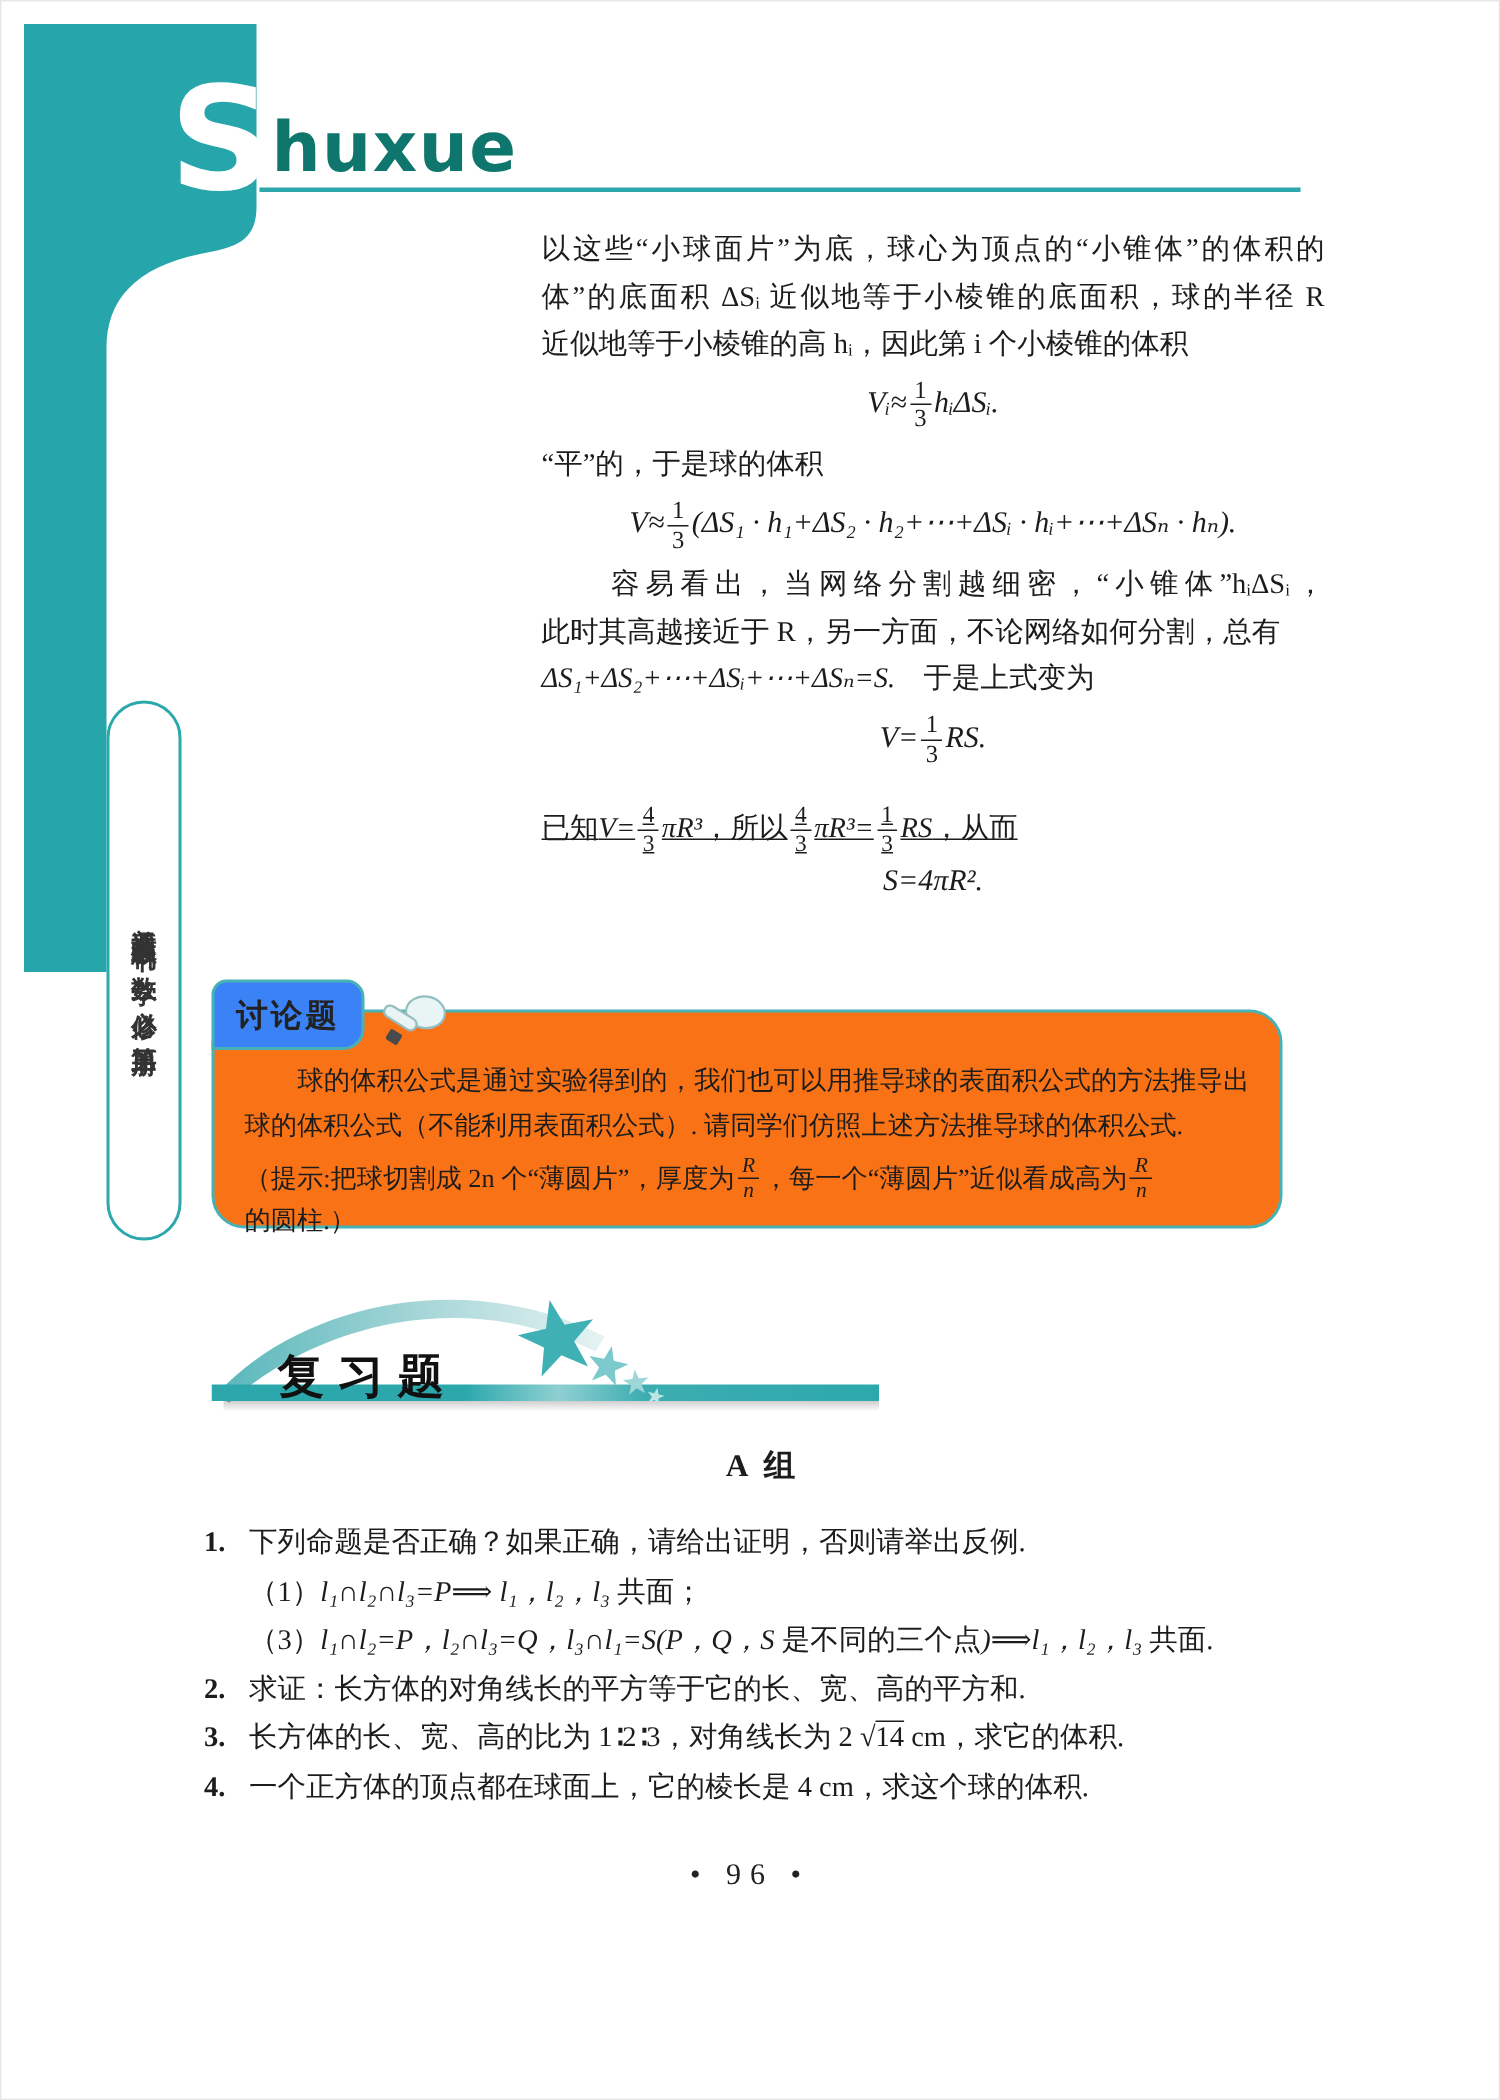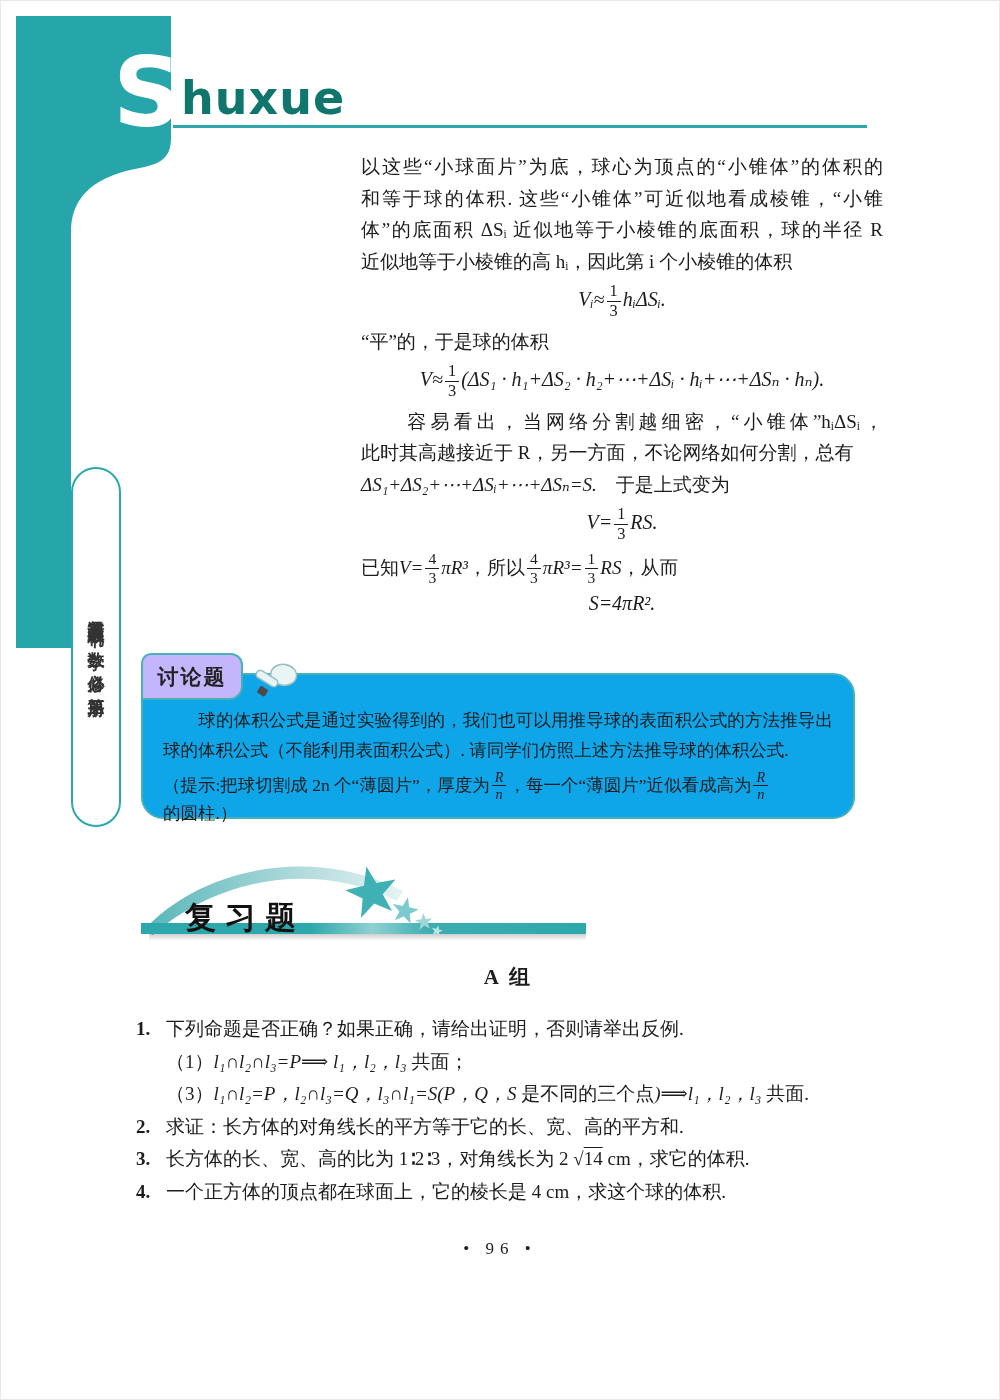--- a/index.html
+++ b/index.html
@@ -20,27 +20,27 @@
   
   .main-col{position:absolute;left:360px;top:150px;width:522px;font-size:19px;line-height:31.5px;}
   .tline{text-align:justify;}
   .tline.just{text-align-last:justify;}
   .mi{font-style:italic;}
   .formula{text-align:center;font-size:20px;line-height:1.1;margin:5px 0;}
   .fr{display:inline-flex;flex-direction:column;align-items:center;vertical-align:middle;
       line-height:1.15;font-size:0.82em;margin:0 2px;}
   .fr .n{border-bottom:1.6px solid #1c1c1c;padding:0 3px;}
   .fr .d{padding:0 3px;}
-  .kline{margin-top:6px;line-height:1.2;display:flex;align-items:center;flex-wrap:wrap;}
-
-  
-  .disc-box{position:absolute;left:140px;top:672px;width:714px;height:146px;background:#0ea5e9;
+  .kline{margin-top:22px;line-height:1.2;display:flex;align-items:center;flex-wrap:wrap;text-decoration:underline;}
+
+  
+  .disc-box{position:absolute;left:140px;top:672px;width:714px;height:146px;background:#f97316;
             border:2px solid #46b2b5;border-radius:22px;z-index:1;box-sizing:border-box;padding:30px 20px 0 20px;
             font-size:17.5px;line-height:30px;}
-  .disc-tab{position:absolute;left:140px;top:652px;width:102px;height:47px;background:#c4b5fd;
+  .disc-tab{position:absolute;left:140px;top:652px;width:102px;height:47px;background:#3b82f6;
             border:2px solid #46b2b5;border-radius:10px 12px 14px 0;z-index:4;box-sizing:border-box;
             display:flex;align-items:center;justify-content:center;}
   .disc-tab span{font-size:21px;font-weight:bold;letter-spacing:2px;color:#222;}
   .hand{position:absolute;left:252px;top:658px;z-index:5;}
   .disc-p{text-align:justify;}
   .hint{margin-top:4px;display:flex;align-items:center;flex-wrap:wrap;line-height:1.25;}
   .hint .fr .n{border-bottom-color:#1c1c1c;}
 
   
   .banner{position:absolute;left:140px;top:860px;width:445px;height:96px;}
@@ -49,42 +49,41 @@
   
   .group-head{position:absolute;left:135px;top:962px;width:745px;text-align:center;
               font-size:21px;font-weight:bold;letter-spacing:3px;}
   .problems{position:absolute;left:135px;top:1012px;width:748px;font-size:19px;line-height:32.5px;}
   .prow{display:flex;}
   .pnum{width:30px;flex:0 0 30px;font-weight:bold;}
   .pbody{flex:1;}
   .sub{padding-left:0px;}
   .ov{text-decoration:overline;}
 
-  .page-num{position:absolute;left:0;top:1238px;width:100%;text-align:center;font-size:17px;letter-spacing:6px;color:#222;}
+  .page-num{position:absolute;left:0;top:1238px;width:100%;text-align:center;font-size:20px;letter-spacing:6px;color:#222;}
 </style>
 </head>
 <body>
 
 <div class="page">
 
   <svg class="side-svg" width="160" height="635" viewBox="0 0 160 635">
     <path d="M0,0 H155 V122 C155,146 139,149 119,153 C74,162 55,184 55,216 V632 H0 Z" fill="#26a6aa"></path>
   </svg>
   <div class="logo-s">S</div>
   <div class="logo-rest">huxue</div>
   <div class="head-rule"></div>
 
   <div class="spine">
     <span>普通高中教科书　数学　必修　第三册</span>
   </div>
 
   <div class="main-col">
     <div class="para">
         <div class="tline just">以这些“小球面片”为底，球心为顶点的“小锥体”的体积的</div>
-        <div class="tline just">和等于球的体积. 这些“小锥体”可近似地看成棱锥，“小锥</div>
         <div class="tline just">体”的底面积 ΔSᵢ 近似地等于小棱锥的底面积，球的半径 R</div>
         <div class="tline">近似地等于小棱锥的高 hᵢ，因此第 i 个小棱锥的体积</div>
       </div>
 
     <div class="formula">
       <span class="mi">Vᵢ≈</span><span class="fr">
           <span class="n">1</span>
           <span class="d">3</span>
         </span><span class="mi">hᵢΔSᵢ.</span>
     </div>

